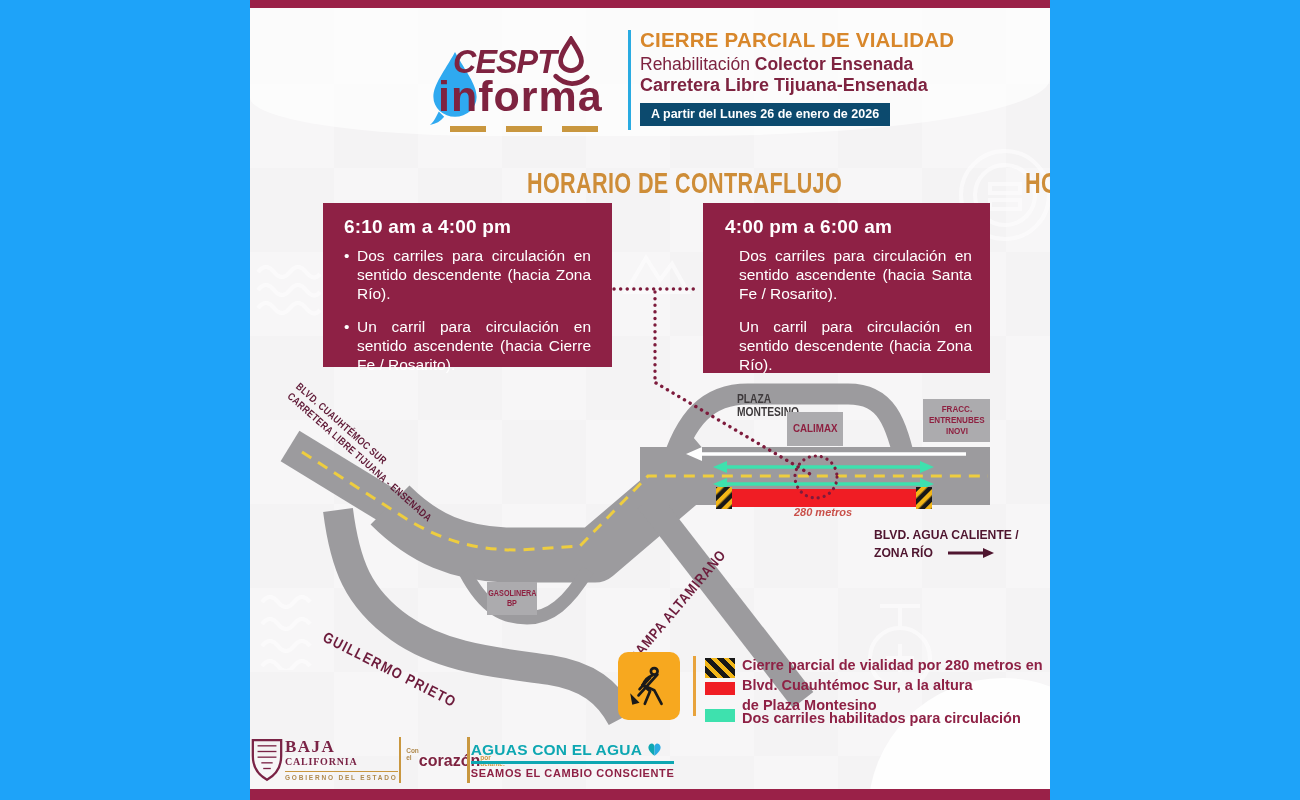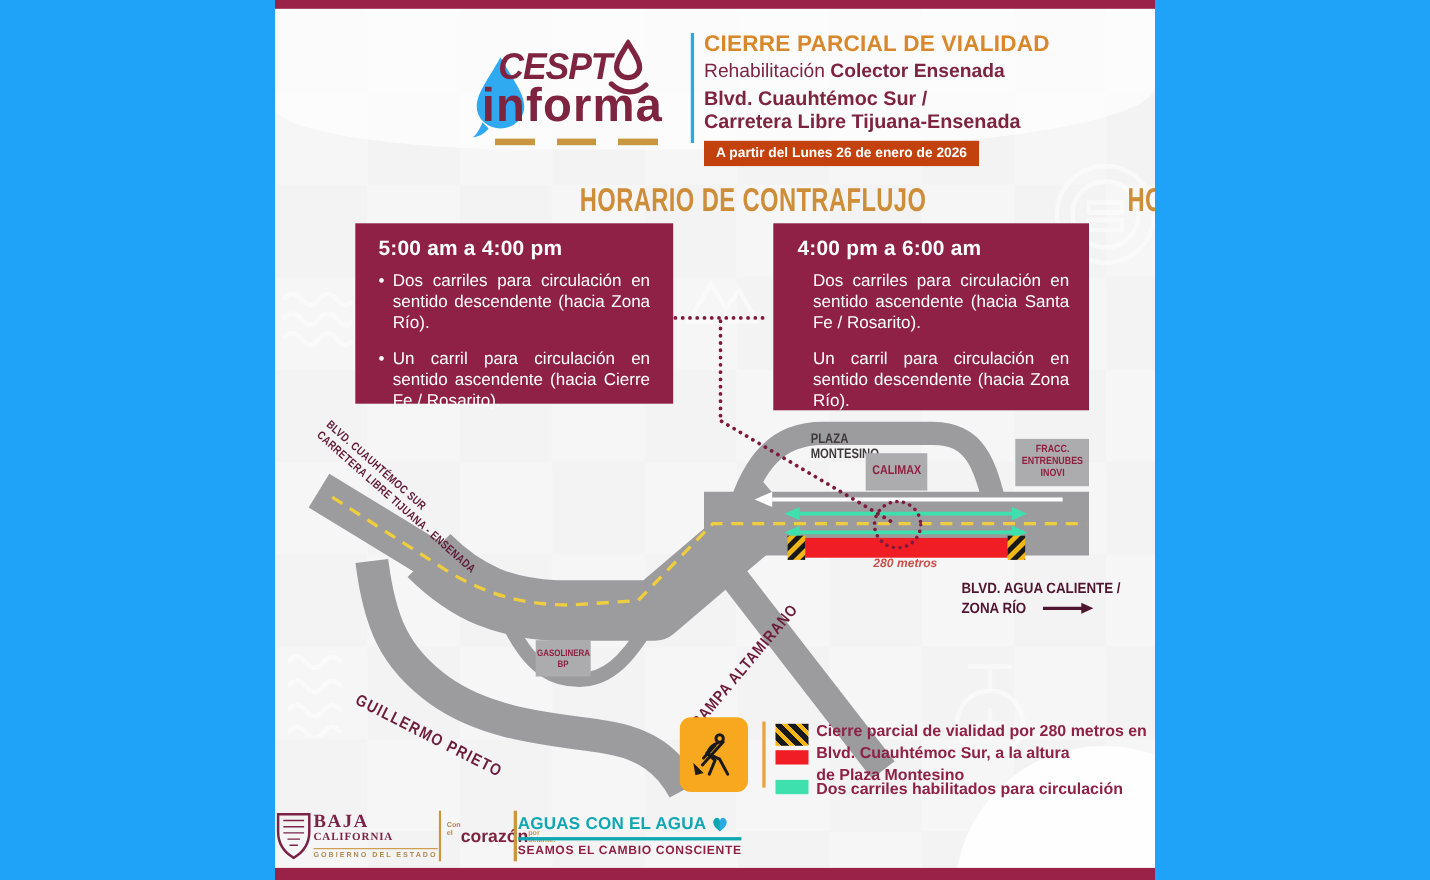--- a/index.html
+++ b/index.html
@@ -33,21 +33,21 @@
     color:#7E2340; letter-spacing:1px; }
   #logo-underline { left:200px; top:126px; width:164px; height:6px;
     background:repeating-linear-gradient(90deg,#C9973F 0 36px, transparent 36px 56px); }
   #hdr-divider { left:378px; top:30px; width:3px; height:100px; background:#29ABE2; }
   #titles { left:390px; top:28px; width:345px; }
   #t-main { font-size:20.5px; font-weight:800; color:#D8872B; letter-spacing:.2px; }
   #t-sub { font-size:17.5px; color:#7E2340; margin-top:2px; }
   #t-sub b { font-weight:800; }
   .t-road { font-size:18px; font-weight:800; color:#7E2340; line-height:1.16; }
   #t-road1 { margin-top:4px; }
-  #date-badge { display:inline-block; margin-top:7px; background:#c2410c; color:#fff;
+  #date-badge { display:inline-block; margin-top:7px; background:#0c4a6e; color:#fff;
     font-size:12.5px; font-weight:600; padding:4px 11px 5px; }
 
   .section-heading { position:absolute; font-size:30px; font-weight:800; color:#CE8D38;
     letter-spacing:.5px; transform:scaleX(.72); transform-origin:left top; white-space:nowrap; }
 
   
   .sked { position:absolute; background:#8E2145; color:#fff; }
   #box1 { left:73px; top:203px; width:289px; height:164px; padding:13px 21px 0 21px; }
   #box2 { left:453px; top:203px; width:287px; height:170px; padding:13px 18px 0 22px; }
   .sked .time { font-size:19px; font-weight:800; letter-spacing:.2px; }
@@ -172,30 +172,29 @@
       <path d="M4 42 C14 52 28 52 37 43" stroke="#7E2340" stroke-width="5" fill="none" stroke-linecap="round"></path>
     </svg>
     <div class="abs z2" id="logo-informa">informa</div>
     <div class="abs z2" id="logo-underline"></div>
 
     <div class="abs z2" id="hdr-divider"></div>
 
     <div class="abs z2" id="titles">
       <div id="t-main">CIERRE PARCIAL DE VIALIDAD</div>
       <div id="t-sub"><span>Rehabilitación </span><b>Colector Ensenada</b></div>
-      <div class="t-road" id="t-road1">Blvd. Cuauhtémoc Sur /</div>
       <div class="t-road">Carretera Libre Tijuana-Ensenada</div>
       <div id="date-badge">A partir del Lunes 26 de enero de 2026</div>
     </div>
 
     <div class="section-heading z1" style="left:277px;top:166px">HORARIO DE CONTRAFLUJO</div>
     <div class="section-heading z1" style="left:775px;top:166px">HO</div>
 
     <div class="sked z2" id="box1">
-      <div class="time">5:00 am a 4:00 pm</div>
+      <div class="time">6:10 am a 4:00 pm</div>
       <div class="item">Dos carriles para circulación en sentido descendente (hacia Zona Río).</div>
       <div class="item">Un carril para circulación en sentido ascendente (hacia Cierre Fe / Rosarito).</div>
     </div>
     <div class="sked z2" id="box2">
       <div class="time">4:00 pm a 6:00 am</div>
       <div class="item">Dos carriles para circulación en sentido ascendente (hacia Santa Fe / Rosarito).</div>
       <div class="item">Un carril para circulación en sentido descendente (hacia Zona Río).</div>
     </div>
 
     <svg class="abs z1" style="left:0;top:0" width="800" height="800" viewBox="0 0 800 800">

